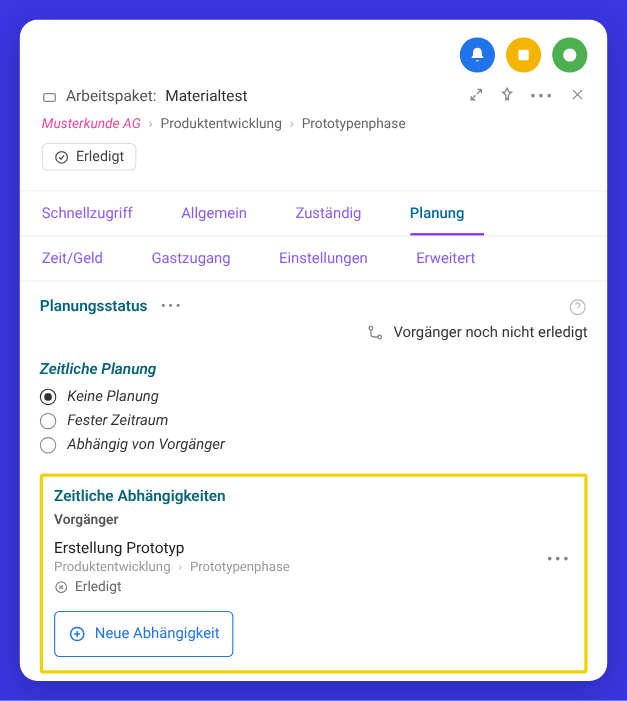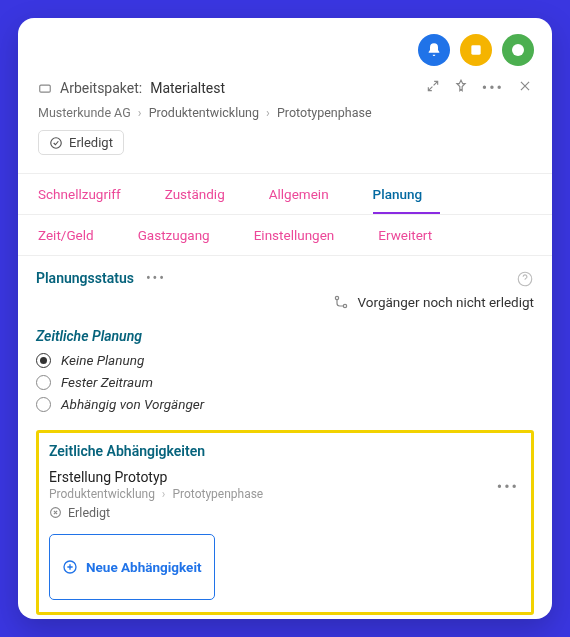--- a/index.html
+++ b/index.html
@@ -45,21 +45,21 @@
   }
   .title-left { display:flex; align-items:center; gap:8px; color:#555; font-size:14px; }
   .title-left .prefix { color:#555; }
   .title-left .name { color:#333; }
   .title-actions { display:flex; align-items:center; gap:14px; color:#666; }
   .title-actions span, .title-actions div { cursor:pointer; }
   .breadcrumb {
     margin-top:8px;
     font-size:12.5px; color:#666;
   }
-  .breadcrumb .org { color:#737373;text-align:right; }
+  .breadcrumb .org { font-style:italic; color:#ec4899;text-align:right; }
   .breadcrumb .sep { margin:0 4px; color:#aaa; }
   .status-chip {
     margin-top:10px;
     display:inline-flex; align-items:center; gap:6px;
     border:1px solid #ddd; border-radius:5px;
     padding:4px 10px;
     font-size:13px; color:#444;
     cursor:pointer;
   }
   .tabs {
@@ -69,21 +69,21 @@
   }
   .tabrow {
     display:flex;
     padding:0 20px;
   }
   .tabrow:first-child { border-bottom:1px solid #eee; }
   .tab {
     padding:12px 18px 10px 0;
     margin-right:26px;
     font-size:13.5px;
-    color:#ec4899;
+    color:#8b5cf6;
     cursor:pointer;
     border-bottom:2px solid transparent;
   }
   .tab.active {
     color:#0369a1;
     border-bottom:2px solid #8a2be2;
     font-weight:500;
   }
   .body {
     flex:1;
@@ -136,23 +136,23 @@
   .dep-item-path .sep { margin:0 4px; color:#bbb; }
   .dep-item-status { display:flex; align-items:center; gap:6px; margin-top:4px; font-size:12.5px; color:#666; }
   .dep-item-actions { position:absolute; right:2px; top:8px; color:#888; cursor:pointer; letter-spacing:2px; }
   .add-dep-btn {
     margin-top:14px;
     display:inline-flex; align-items:center; gap:8px;
     border:1.5px solid #2073e8;
     color:#2073e8;
     font-size:13.5px;
     border-radius:5px;
-    padding:24px 12px;
+    padding:12px 12px;
     cursor:pointer;
-    font-weight:700;
+    font-weight:400;
   }
   .add-dep-btn svg { width:16px; height:16px; stroke:#2073e8; fill:none; }
   .icon-sm { width:14px; height:14px; }
 </style>
 </head>
 <body>
 
 <div class="window">
 
   <div class="topbar">
@@ -216,22 +216,22 @@
           <circle cx="12" cy="12" r="9"></circle>
           <path d="M8 12l3 3 5-6"></path>
         </svg>
       <span>Erledigt</span>
     </div>
   </div>
 
   <div class="tabs">
     <div class="tabrow">
       <div class="tab">Schnellzugriff</div>
+      <div class="tab">Allgemein</div>
       <div class="tab">Zuständig</div>
-      <div class="tab">Allgemein</div>
       <div class="tab active">Planung</div>
     </div>
     <div class="tabrow">
       <div class="tab">Zeit/Geld</div>
       <div class="tab">Gastzugang</div>
       <div class="tab">Einstellungen</div>
       <div class="tab">Erweitert</div>
     </div>
   </div>
 
@@ -274,20 +274,21 @@
           <span class="dot"></span>
           <span>Abhängig von Vorgänger</span>
         </div>
       </div>
     </div>
 
     <div class="highlight-box">
       <div class="section-head">
         <span>Zeitliche Abhängigkeiten</span>
       </div>
+      <div class="dep-subtitle">Vorgänger</div>
 
       <div class="dep-item">
         <div class="dep-item-title">Erstellung Prototyp</div>
         <div class="dep-item-path">
           <span>Produktentwicklung</span>
           <span class="sep">›</span>
           <span>Prototypenphase</span>
         </div>
         <div class="dep-item-status">
           <svg width="13" height="13" viewBox="0 0 24 24" style="stroke:#888;fill:none;stroke-width:2">

